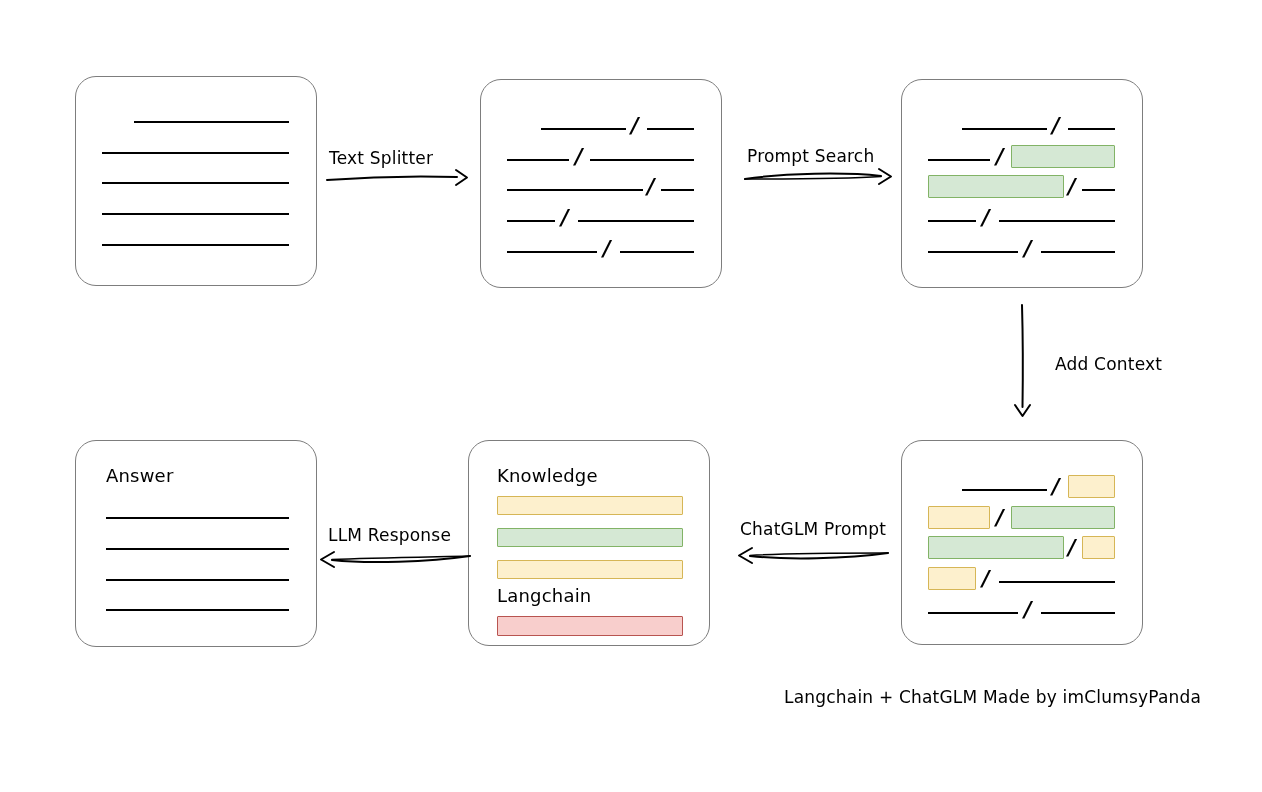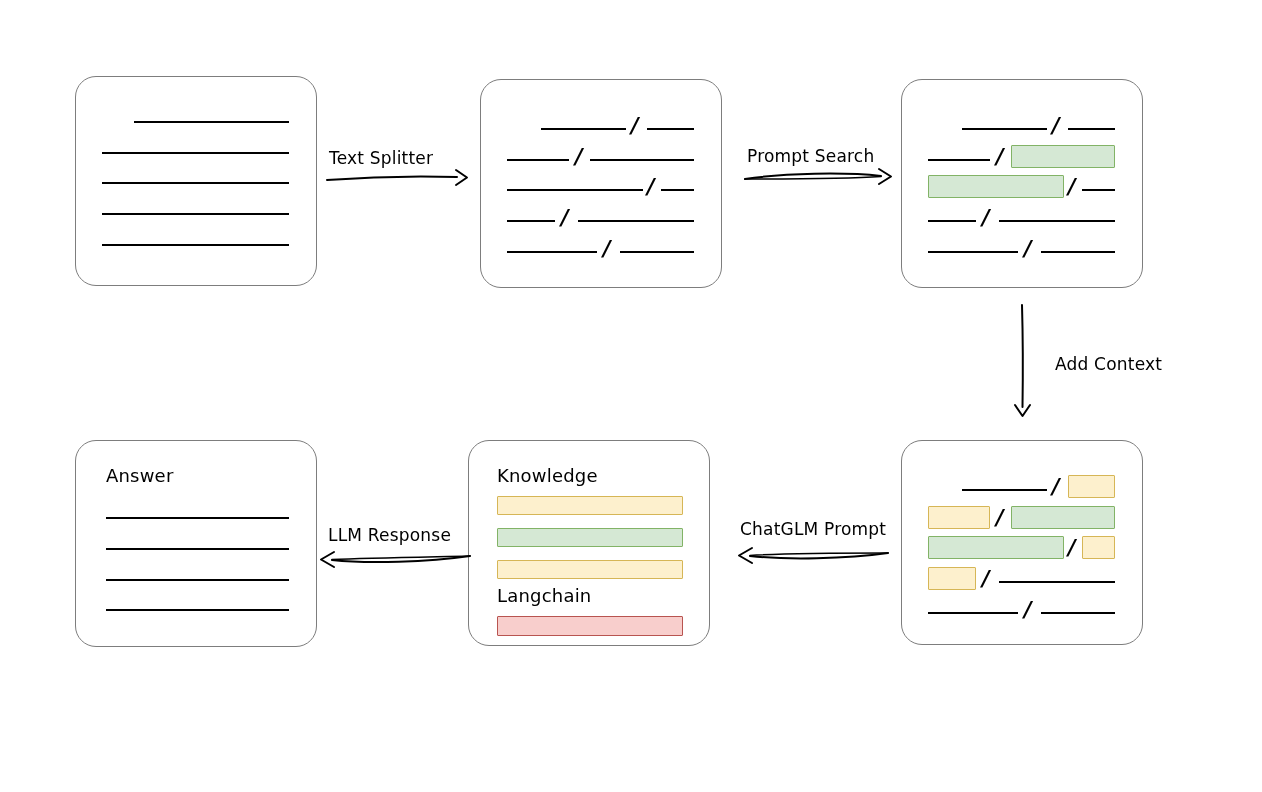--- a/index.html
+++ b/index.html
@@ -223,14 +223,15 @@
   </div>
 
   <div class="card" style="left:75px; top:440px; width:242px; height:207px;">
     <div class="card-label" style="left:30px; top:24px;">Answer</div>
     <div class="seg rule" style="left:30px; top:76px;  width:183px;"></div>
     <div class="seg rule" style="left:30px; top:107px; width:183px;"></div>
     <div class="seg rule" style="left:30px; top:138px; width:183px;"></div>
     <div class="seg rule" style="left:30px; top:168px; width:183px;"></div>
   </div>
 
+  <div class="caption" style="left:784px; top:687px;">Langchain + ChatGLM Made by imClumsyPanda</div>
 
 </div>
 
 </body></html>

